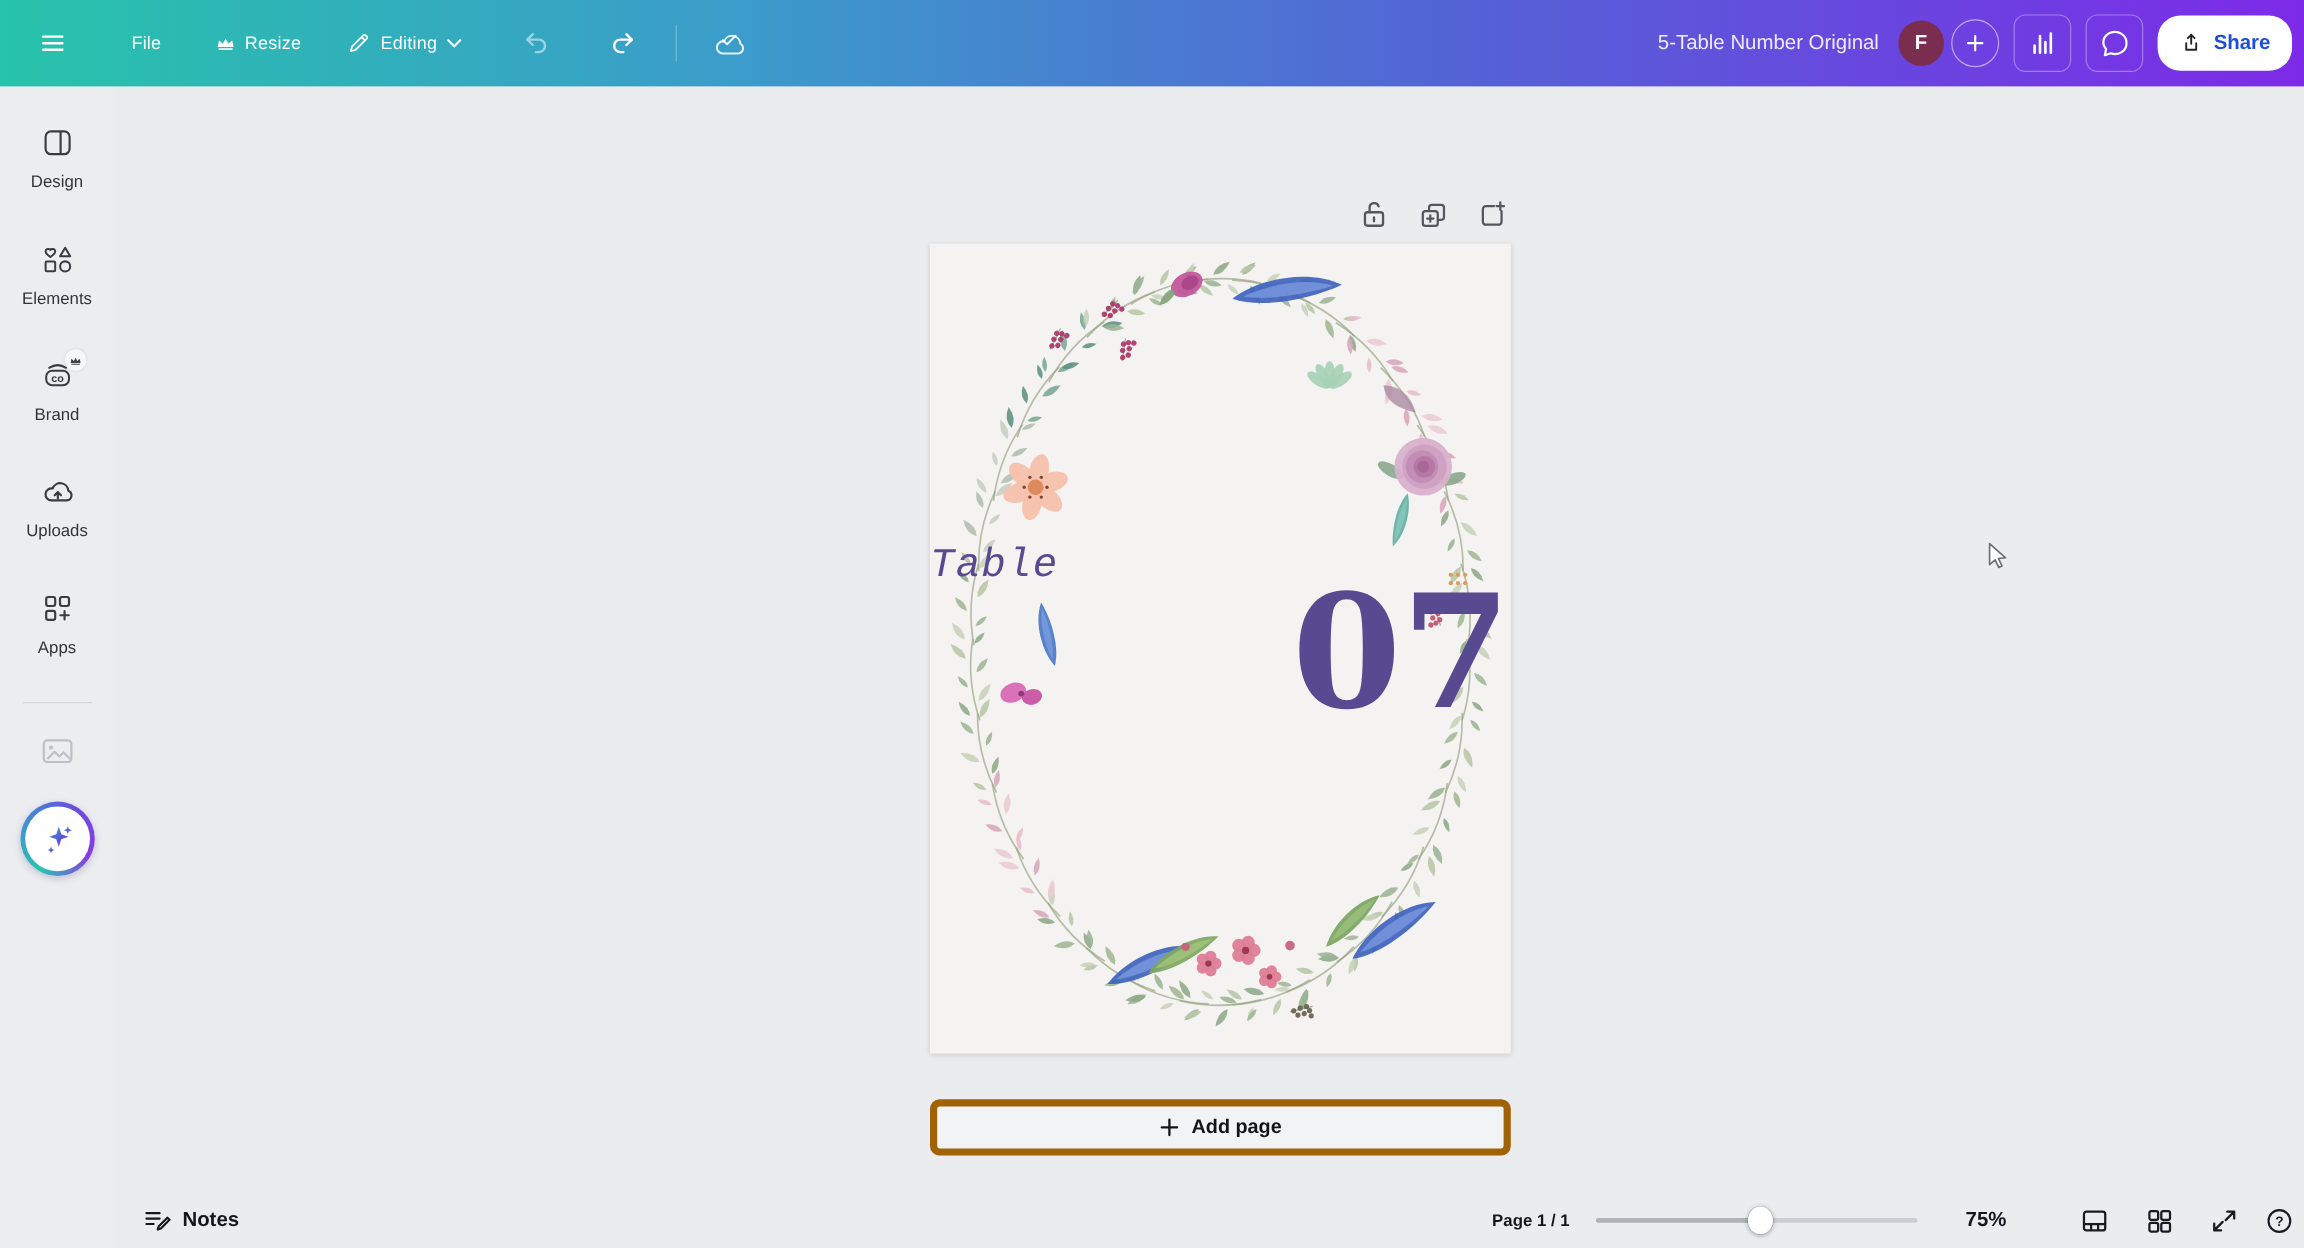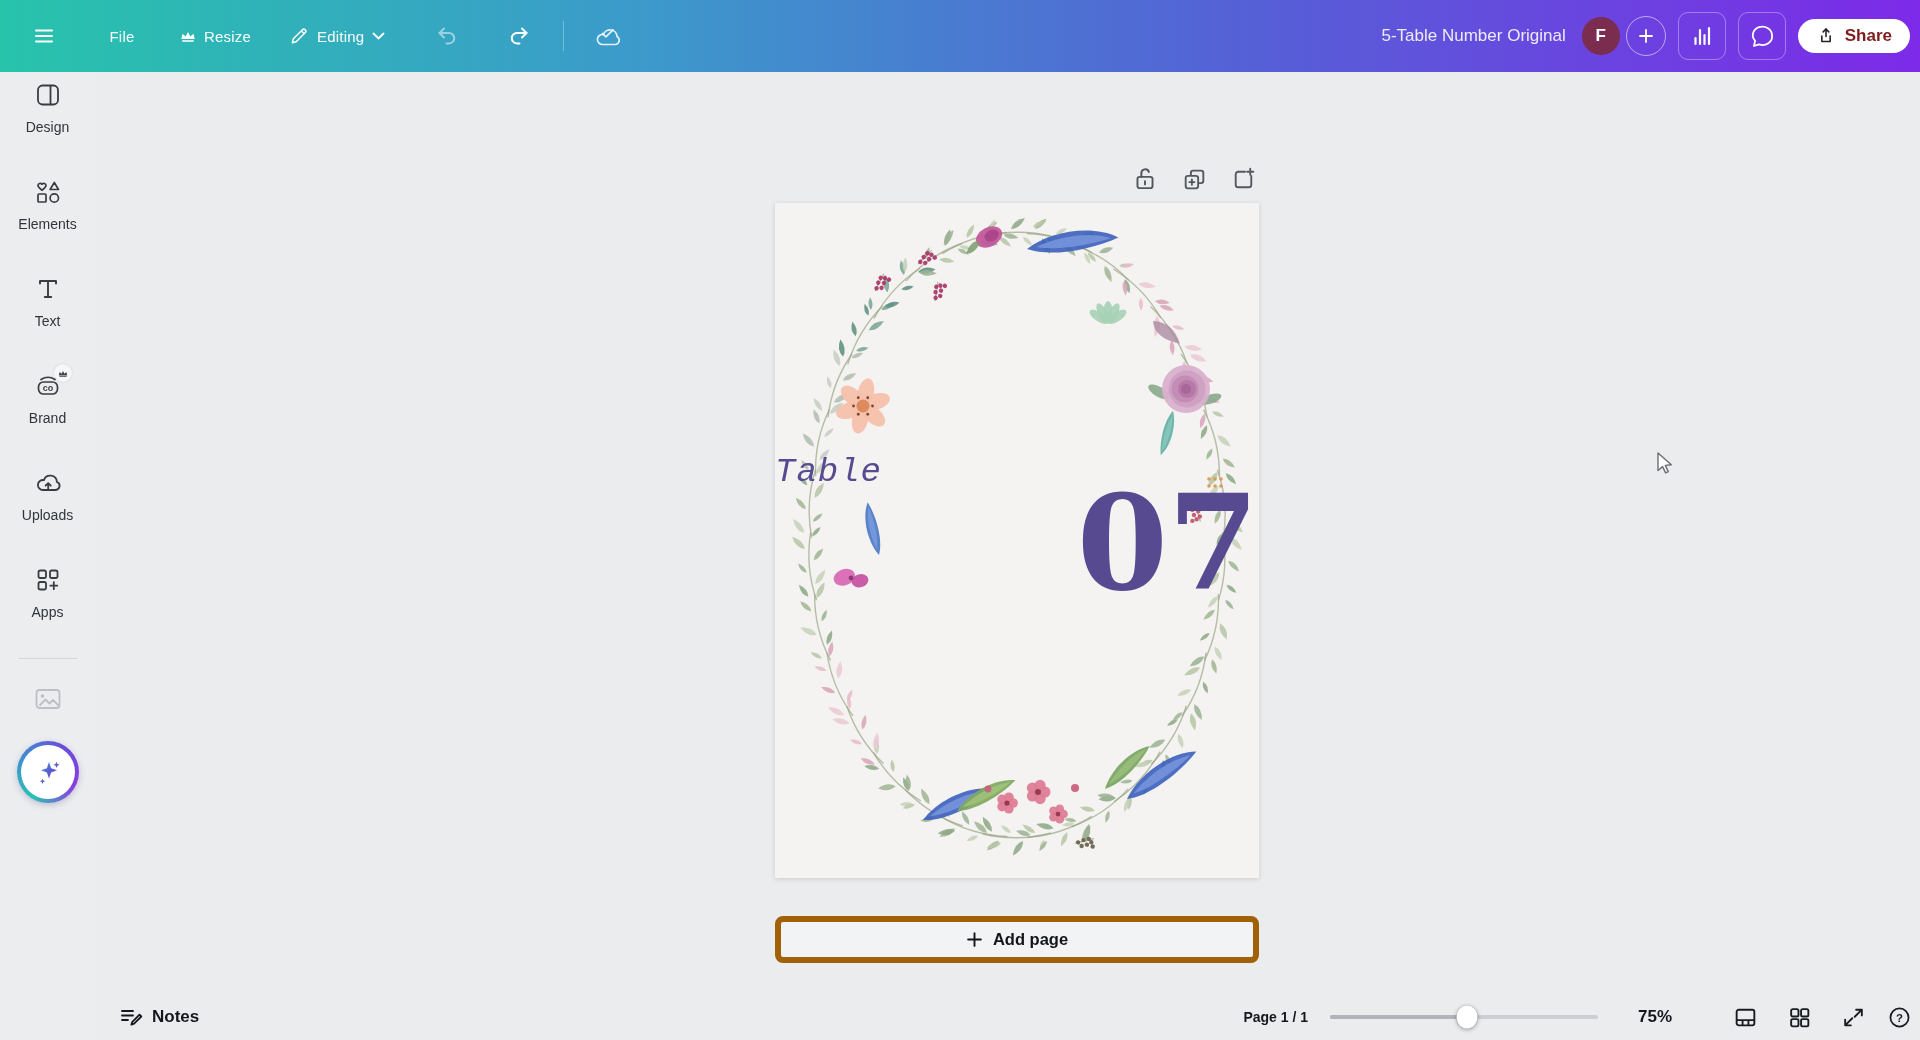--- a/index.html
+++ b/index.html
@@ -17,25 +17,25 @@
   .tb-divider{width:1px;height:30px;background:rgba(255,255,255,.3);margin:0 12px;}
   .undo-disabled{opacity:.5;}
   .tb-right{margin-left:auto;display:flex;align-items:center;padding-right:10px;gap:12px;}
   .doc-title{font-size:17px;font-weight:500;color:#efeafb;margin-right:4px;white-space:nowrap;}
   .avatar{width:38px;height:38px;border-radius:50%;background:var(--avatar-bg,#7b2d50);
     display:flex;align-items:center;justify-content:center;font-size:17px;font-weight:700;color:#fff;cursor:pointer;flex:0 0 auto;}
   .circle-btn{width:38px;height:38px;border-radius:50%;border:1.5px solid rgba(255,255,255,.55);
     display:flex;align-items:center;justify-content:center;cursor:pointer;margin-left:-6px;}
   .square-btn{width:46px;height:46px;border-radius:10px;border:1px solid rgba(255,255,255,.35);
     display:flex;align-items:center;justify-content:center;cursor:pointer;}
-  .share-btn{height:34px;border-radius:19px;background:#fff;color:#7f1d1d;display:flex;align-items:center;
+  .share-btn{height:46px;border-radius:19px;background:#fff;color:#1d4ed8;display:flex;align-items:center;
     justify-content:center;gap:9px;padding:0 18px;font-size:17px;font-weight:600;cursor:pointer;}
   
   .sidebar{position:absolute;left:0;top:72px;width:95px;height:968px;background:#ecedef;z-index:20;
-    display:flex;flex-direction:column;align-items:center;box-sizing:border-box;}
+    display:flex;flex-direction:column;align-items:center;padding-top:24px;box-sizing:border-box;}
   .side-item{width:95px;height:97px;display:flex;flex-direction:column;align-items:center;padding-top:9px;box-sizing:border-box;cursor:pointer;color:#383d42;}
   .side-icon{width:28px;height:28px;position:relative;}
   .side-label{margin-top:10px;font-size:14px;color:#30353a;}
   .badge{position:absolute;top:-8px;right:-10px;width:18px;height:18px;border-radius:50%;background:#f6f7f8;
     display:flex;align-items:center;justify-content:center;box-shadow:0 0 2px rgba(0,0,0,.15);}
   .side-divider{width:58px;height:1px;background:#d4d6d9;margin-top:4px;}
   .media-btn{margin-top:26px;cursor:pointer;opacity:.85;}
   .ai-btn{margin-top:28px;width:62px;height:62px;border-radius:50%;cursor:pointer;
     background:conic-gradient(from 210deg,#2bc2b4,#3f8fd0,#6a4ddd,#8a3ce0,#2bc2b4);
     display:flex;align-items:center;justify-content:center;box-shadow:0 2px 6px rgba(60,50,130,.25);}
@@ -192,28 +192,20 @@
           <path d="M8 12.2C6.4 11 4 9.5 4 7.6 4 5.5 6.7 4.7 8 6.3 9.3 4.7 12 5.5 12 7.6c0 1.9-2.4 3.4-4 4.6z"></path>
           <path d="M20.3 4.5l4.2 7h-8.4z"></path>
           <rect x="4" y="16" width="8" height="8" rx="1"></rect>
           <circle cx="20.3" cy="20" r="4.2"></circle>
         </svg>
       </span>
       <span class="side-label">Elements</span>
     </div>
     <div class="side-item">
       <span class="side-icon">
-        <svg width="28" height="28" viewBox="0 0 28 28" fill="none" stroke="#383d42" stroke-width="1.9" stroke-linecap="round">
-            <path d="M6 6h16M6 6v2.6M22 6v2.6M14 6v16M10.8 22h6.4"></path>
-          </svg>
-      </span>
-      <span class="side-label">Text</span>
-    </div>
-    <div class="side-item">
-      <span class="side-icon">
         <svg width="28" height="28" viewBox="0 0 28 28" fill="none" stroke="#383d42" stroke-width="1.7" stroke-linecap="round">
           <path d="M7 7.5q7-4.5 14 0"></path>
           <rect x="4.5" y="10" width="19" height="12" rx="5"></rect>
           <text x="14" y="19" text-anchor="middle" font-size="9" font-weight="700" fill="#383d42" stroke="none" font-family="Liberation Sans,sans-serif">co</text>
         </svg>
         <span class="badge">
           <svg width="10" height="9" viewBox="0 0 18 14" fill="#444">
               <path d="M1.5 10.5 2.8 4.4 6.4 7.6 9 2.6l2.6 5 3.6-3.2 1.3 6.1zM2.5 11.8h13v1.6h-13z"></path>
             </svg>
         </span>

